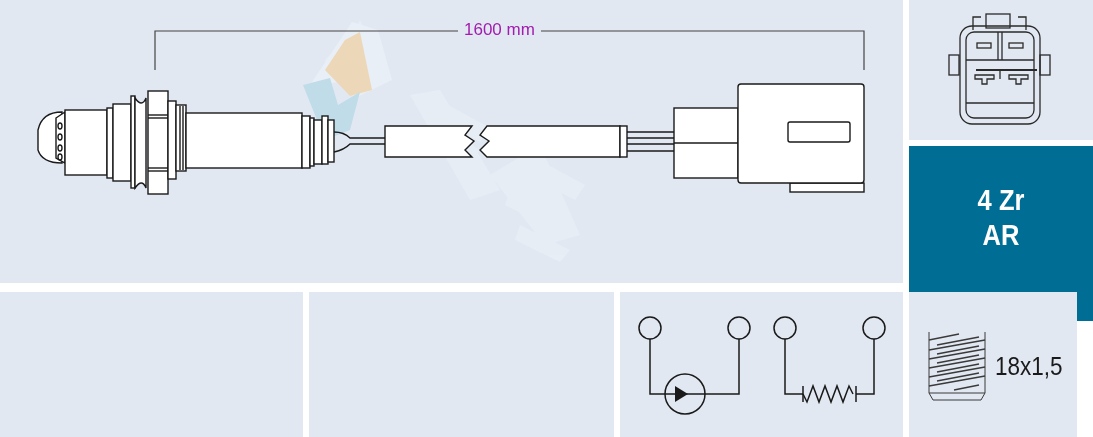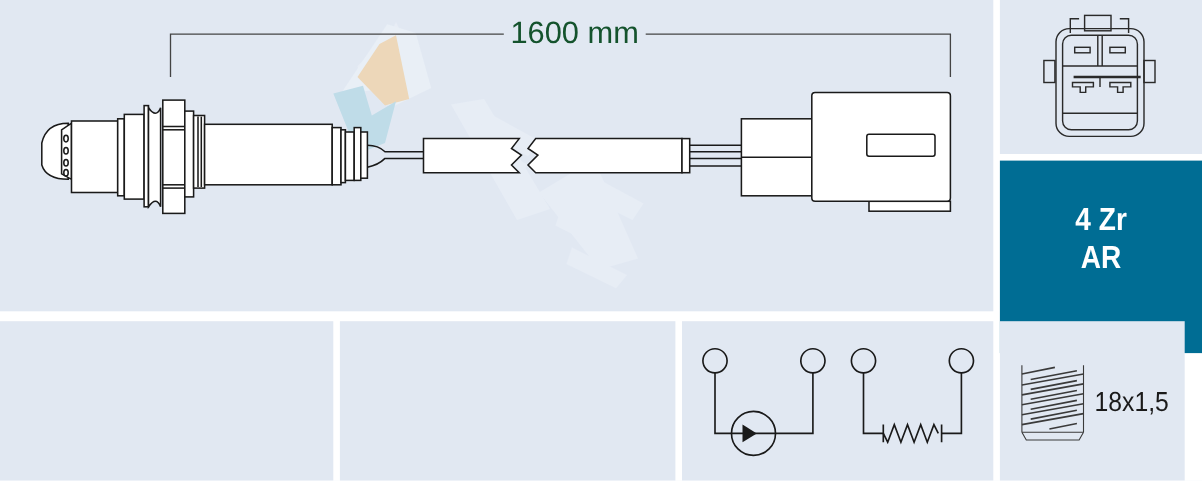--- a/index.html
+++ b/index.html
@@ -1,21 +1,21 @@
 <!DOCTYPE html>
 <html><head>
 <meta charset="utf-8">
 <style>
   html, body { margin:0; padding:0; background:#ffffff; }
   body { width:1093px; height:437px; position:relative; overflow:hidden;
          font-family:"Liberation Sans", "DejaVu Sans", sans-serif; }
   .panel { position:absolute; background:#e1e8f2; }
   .panel.accent { background:#006d94; }
   svg { position:absolute; left:0; top:0; overflow:visible; }
-  .dim-label { position:absolute; font-size:28px; color:#14532d; background:#e1e8f2; padding:0 6px; line-height:24px; }
+  .dim-label { position:absolute; font-size:17px; color:#a21caf; background:#e1e8f2; padding:0 6px; line-height:24px; }
   .spec-text { position:absolute; color:#ffffff; font-weight:bold; font-size:29px; text-align:center; line-height:34px; font-family:"Liberation Sans", sans-serif; transform:scaleX(0.88); transform-origin:center; }
   .thread-label { position:absolute; font-size:25px; color:#1a1a1a; transform:scaleX(0.9); transform-origin:left; }
 </style>
 </head>
 <body>
 
 <div class="panel" style="left:0;top:0;width:903px;height:283px;">
   <svg width="903" height="283">
 
     <g opacity="0.9">

